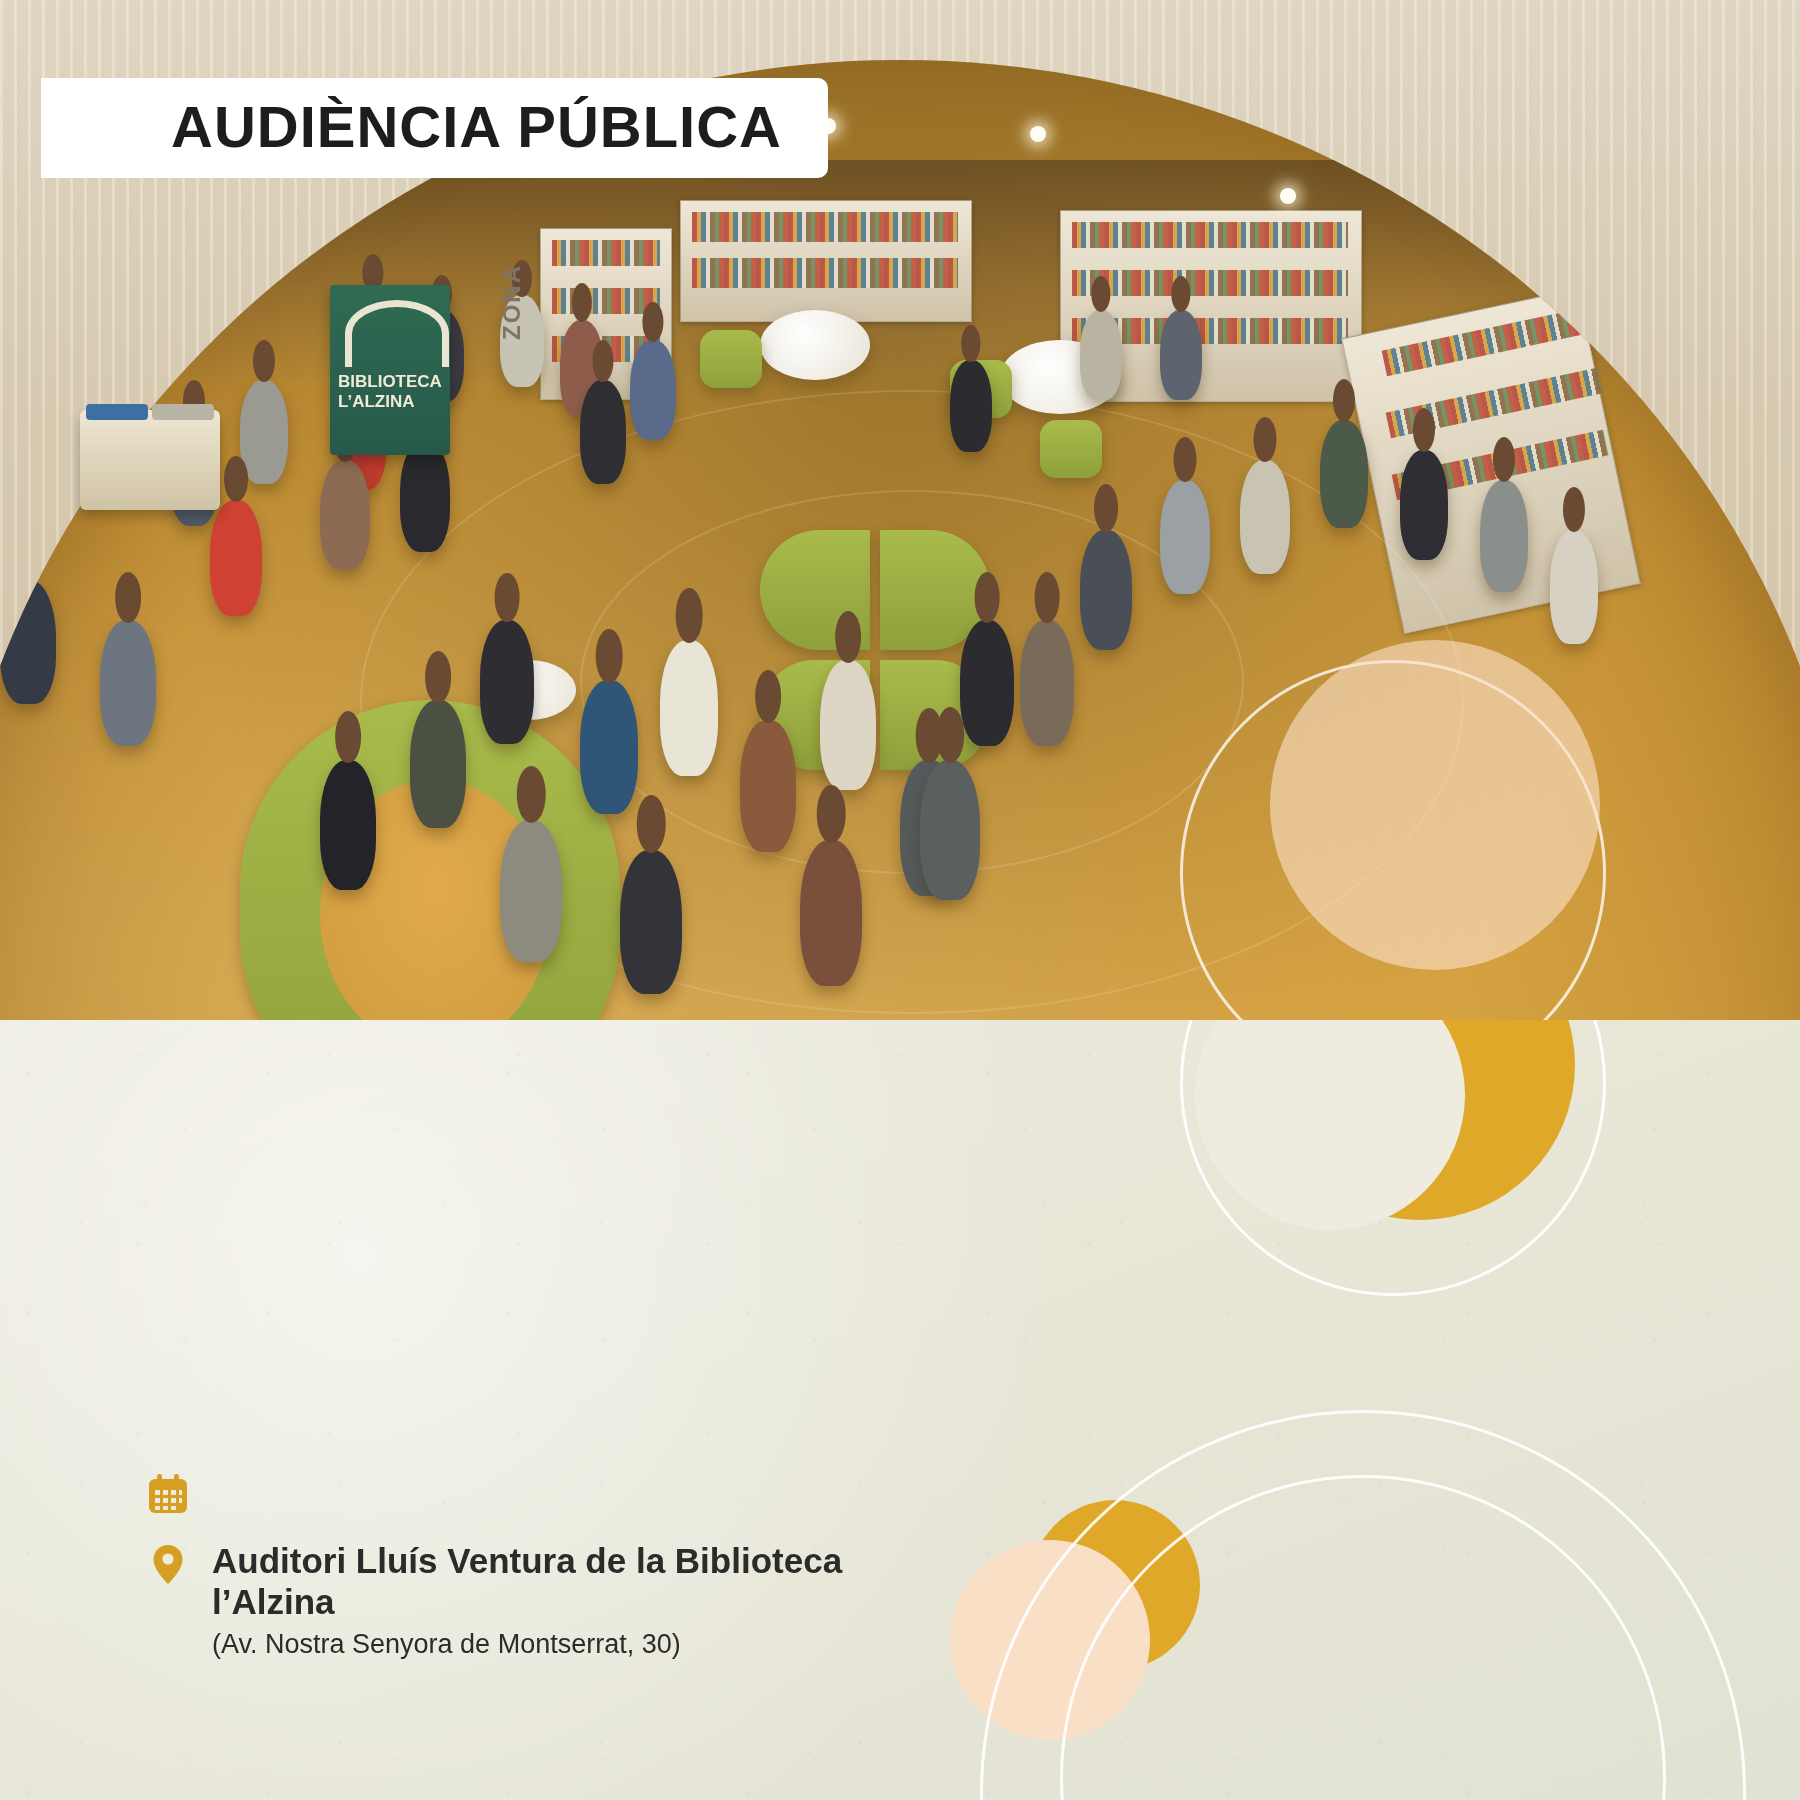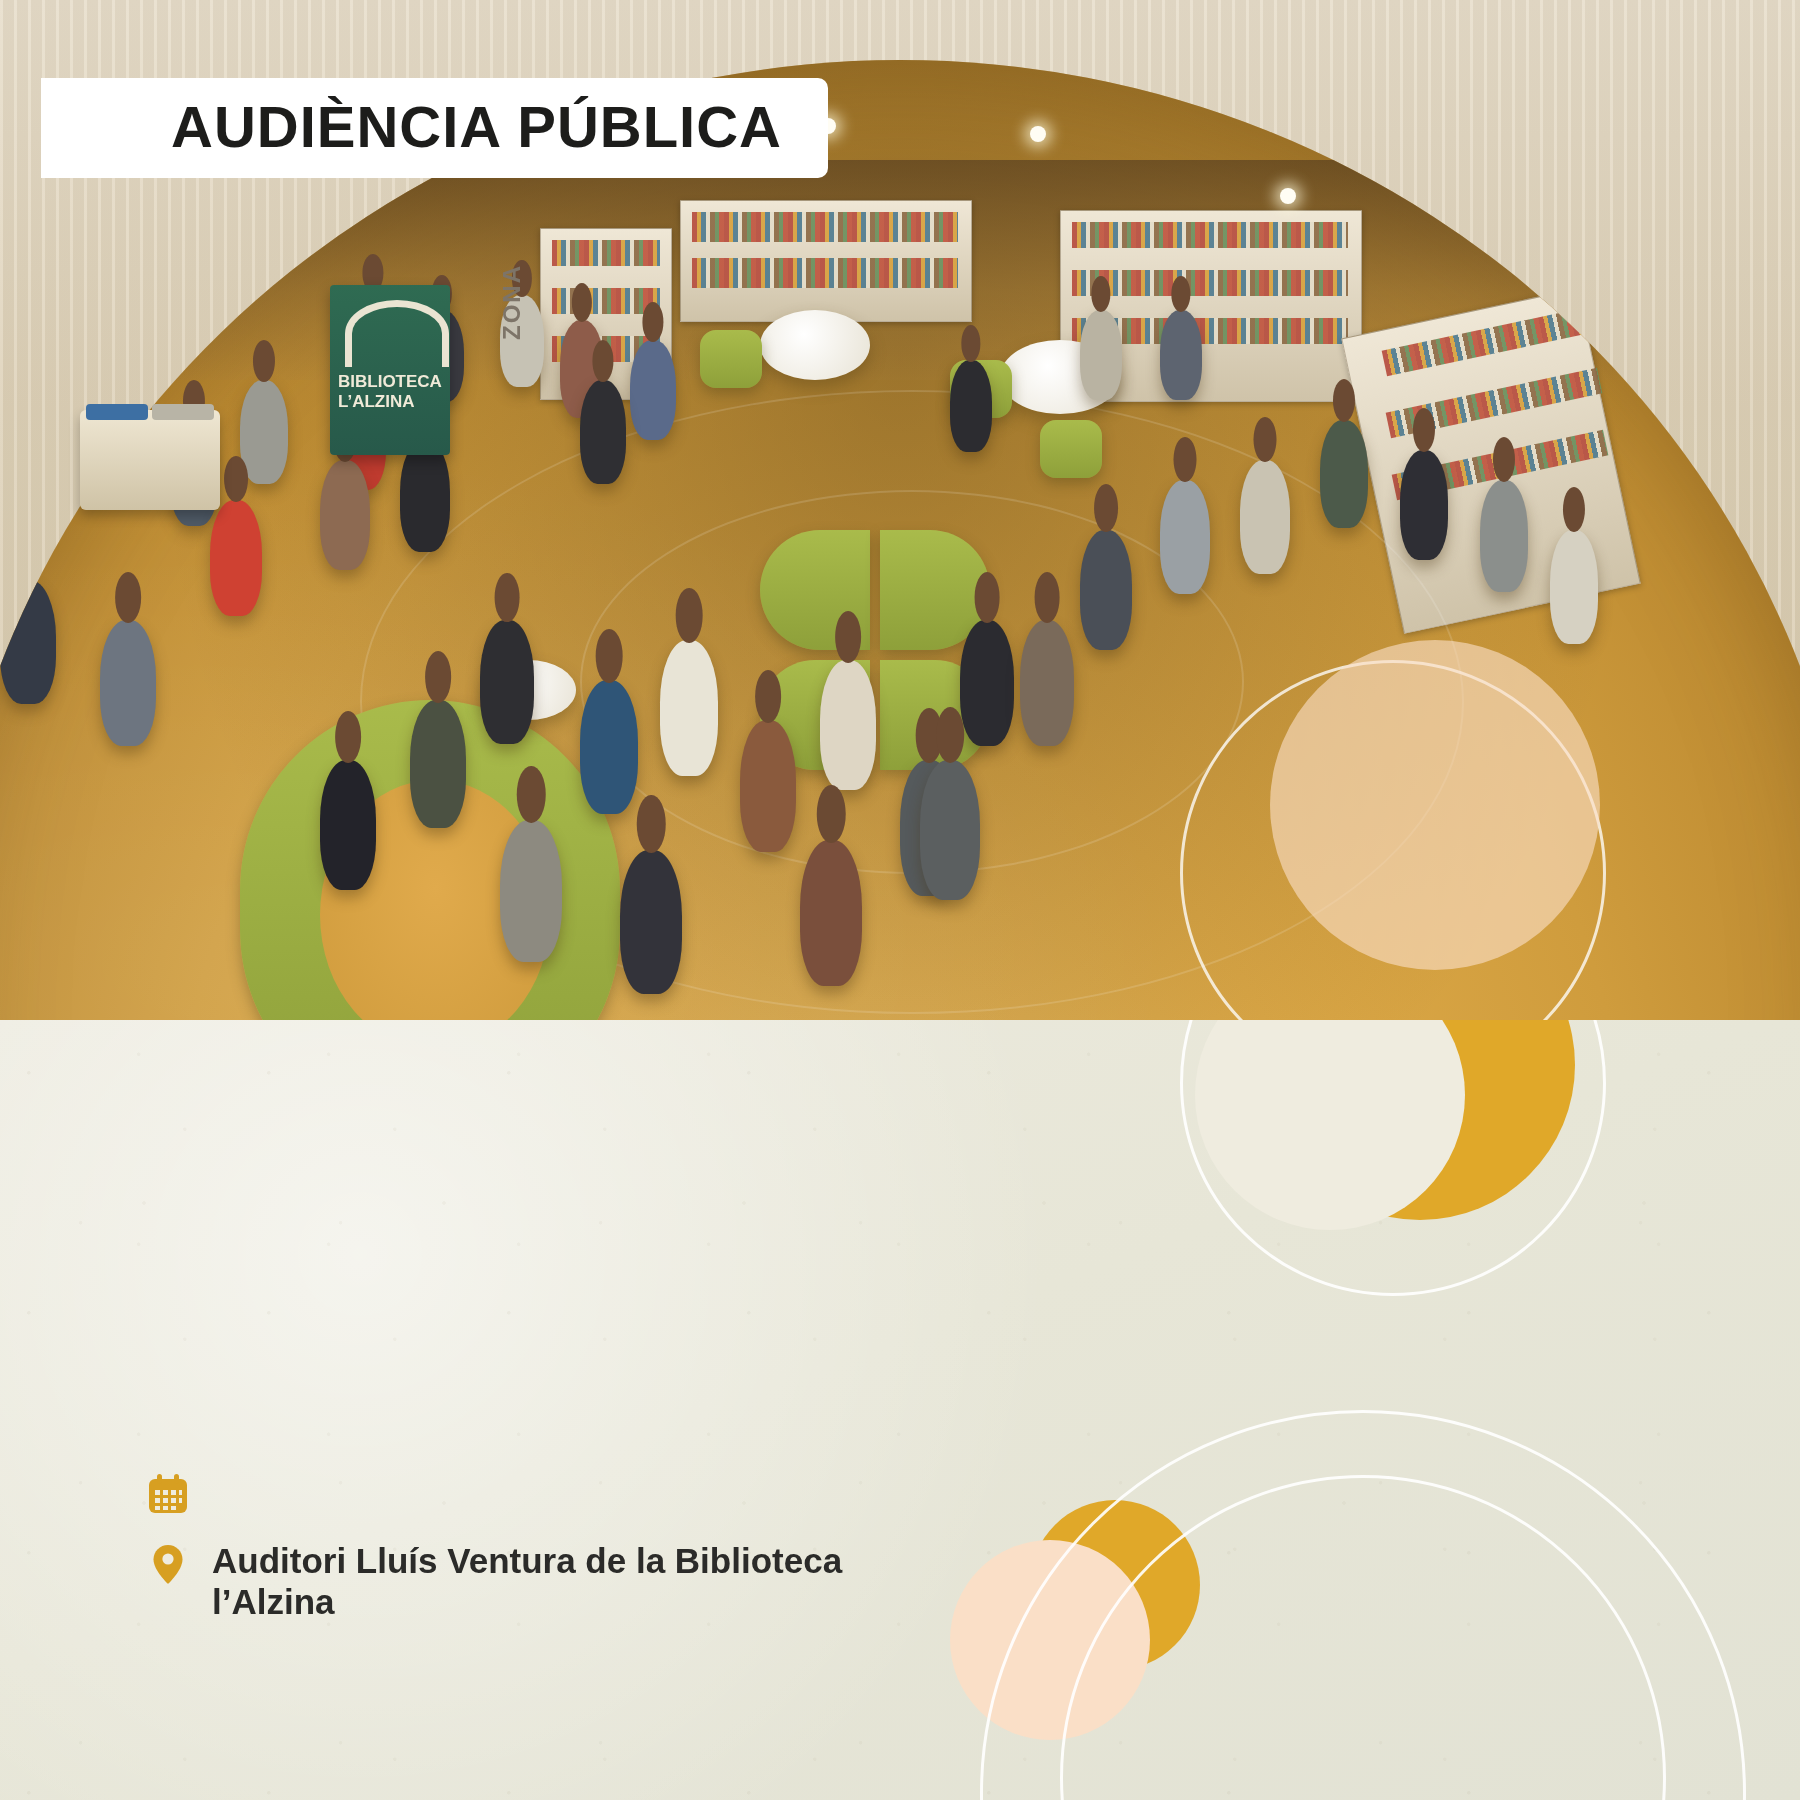--- a/index.html
+++ b/index.html
@@ -396,17 +396,18 @@
 
     <div class="detail-row">
       <span class="detail-icon">
         <svg width="44" height="44" viewBox="0 0 44 44">
           <path d="M22 3c-8 0-14.5 6.4-14.5 14.3C7.5 28.6 22 42 22 42s14.5-13.4 14.5-24.7C36.5 9.4 30 3 22 3z" fill="#d79f21"></path>
           <circle cx="22" cy="17" r="5.6" fill="#efecdf"></circle>
         </svg>
       </span>
       <span class="detail-text">
         <span>Auditori Lluís Ventura de la Biblioteca l’Alzina</span>
+        <span class="detail-note">(Av. Nostra Senyora de Montserrat, 30)</span>
       </span>
     </div>
 
   </div>
 </div>
 
 </body></html>

